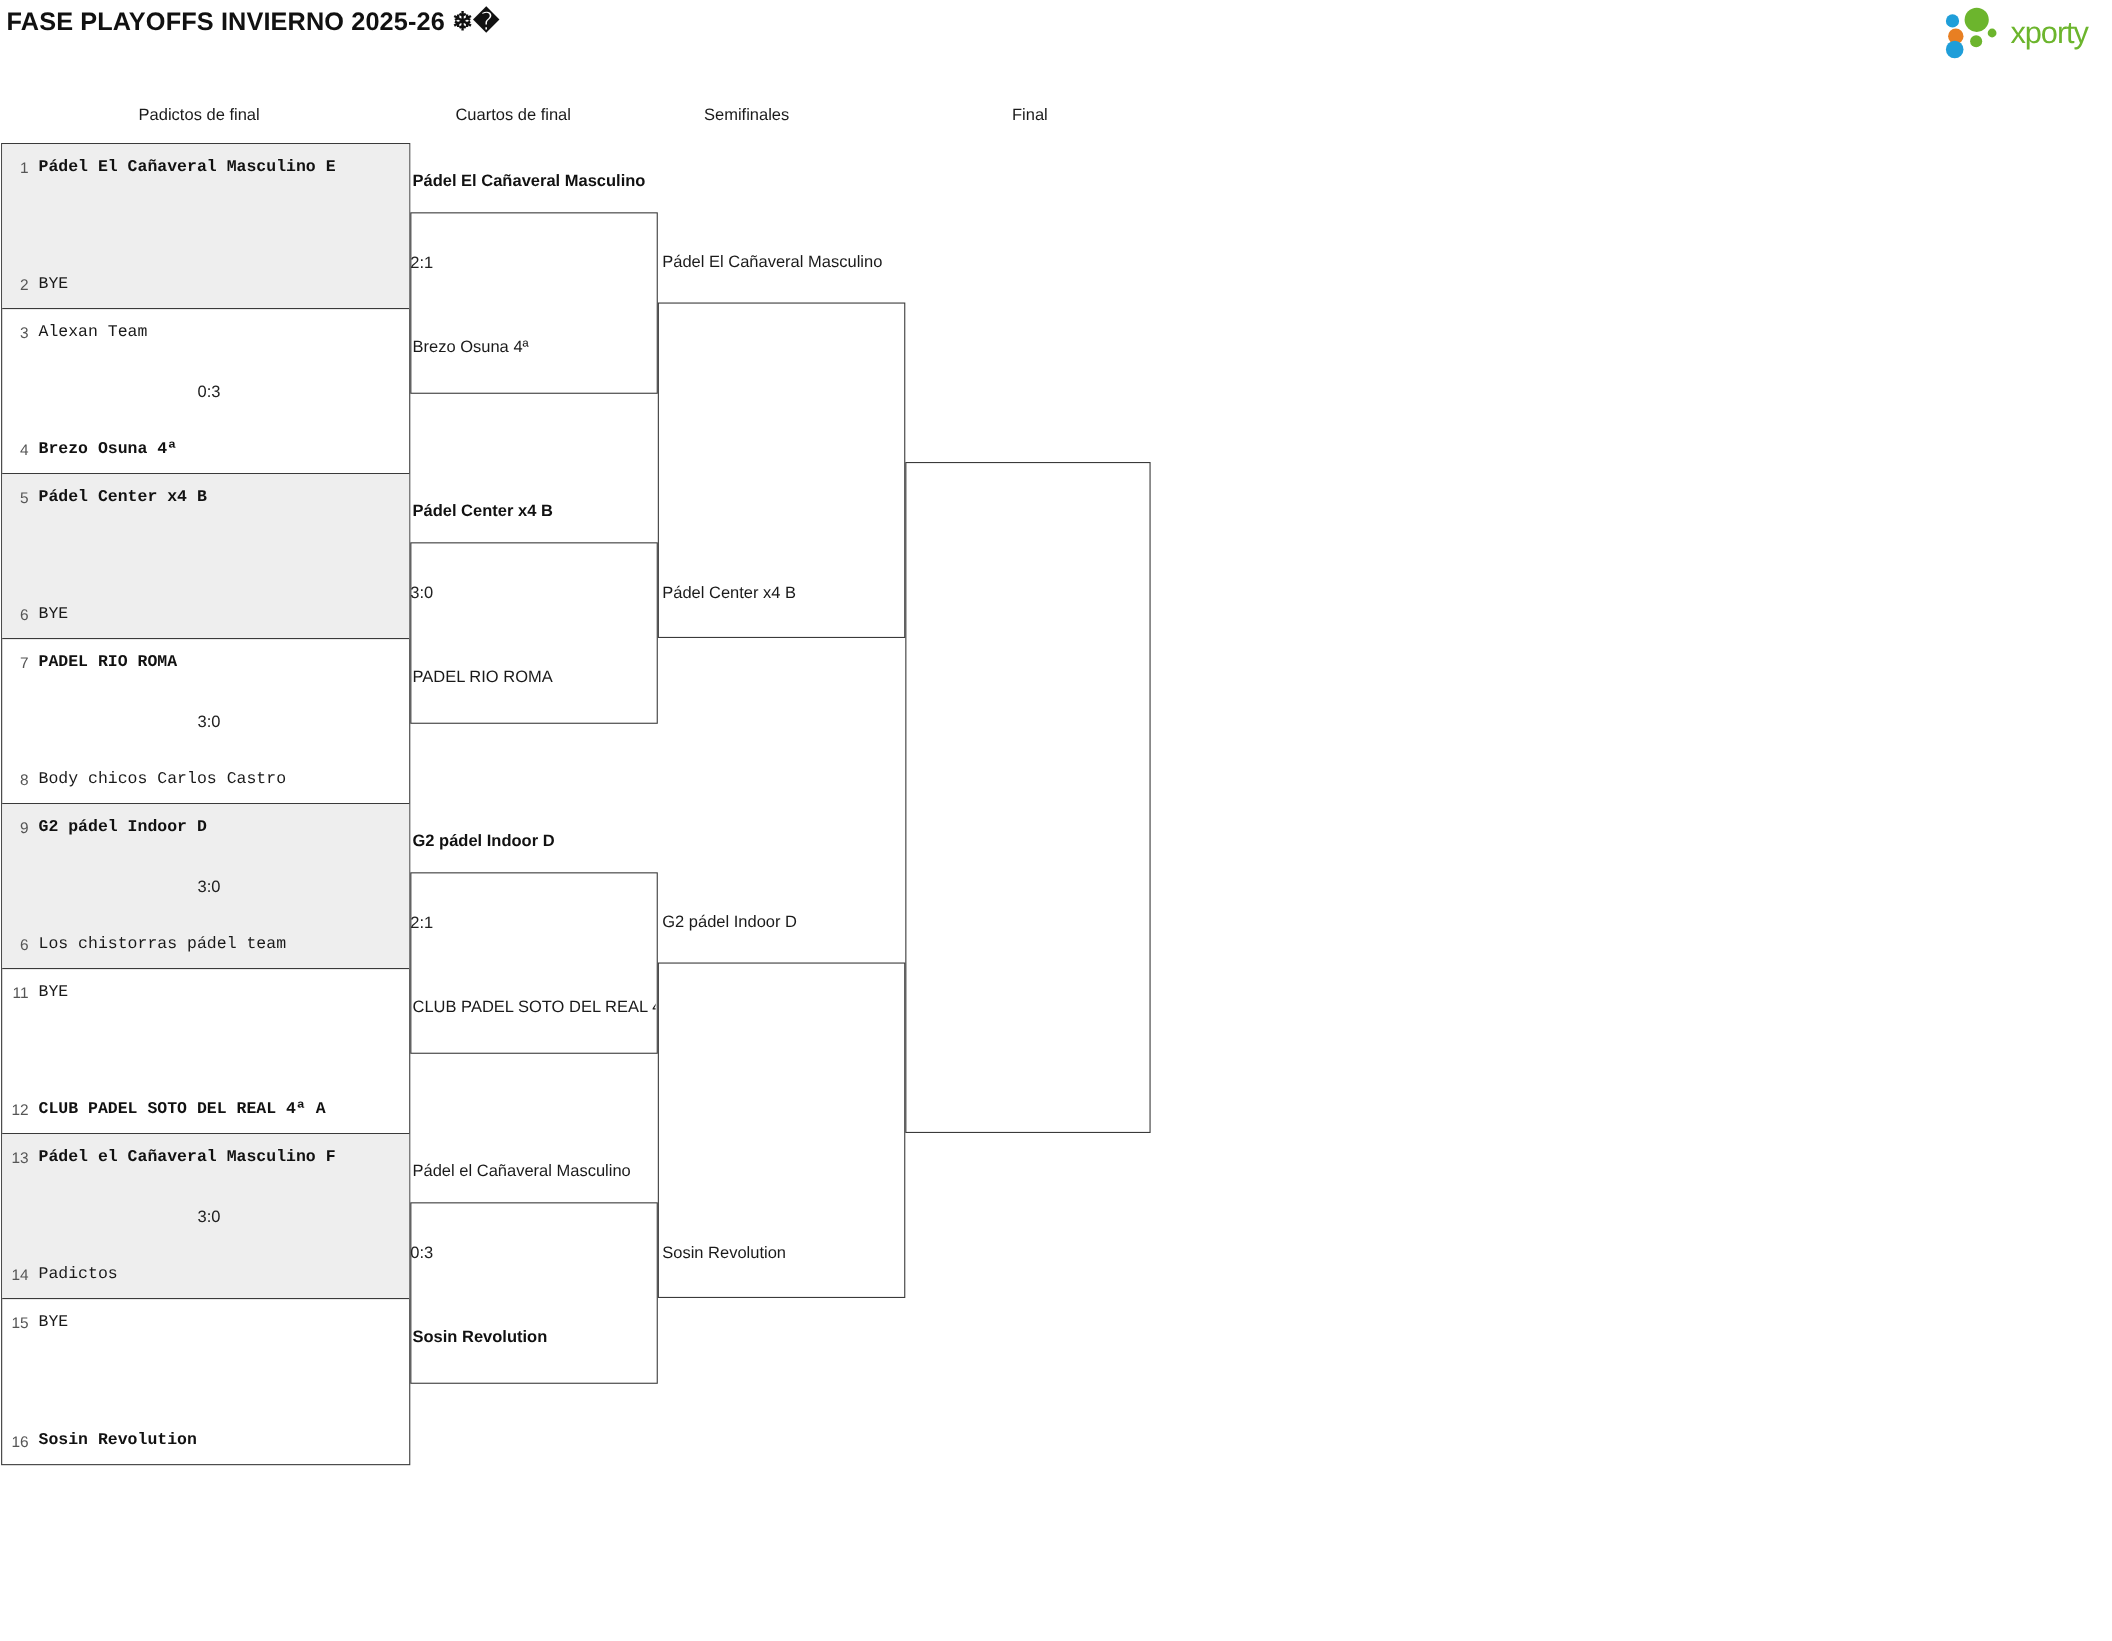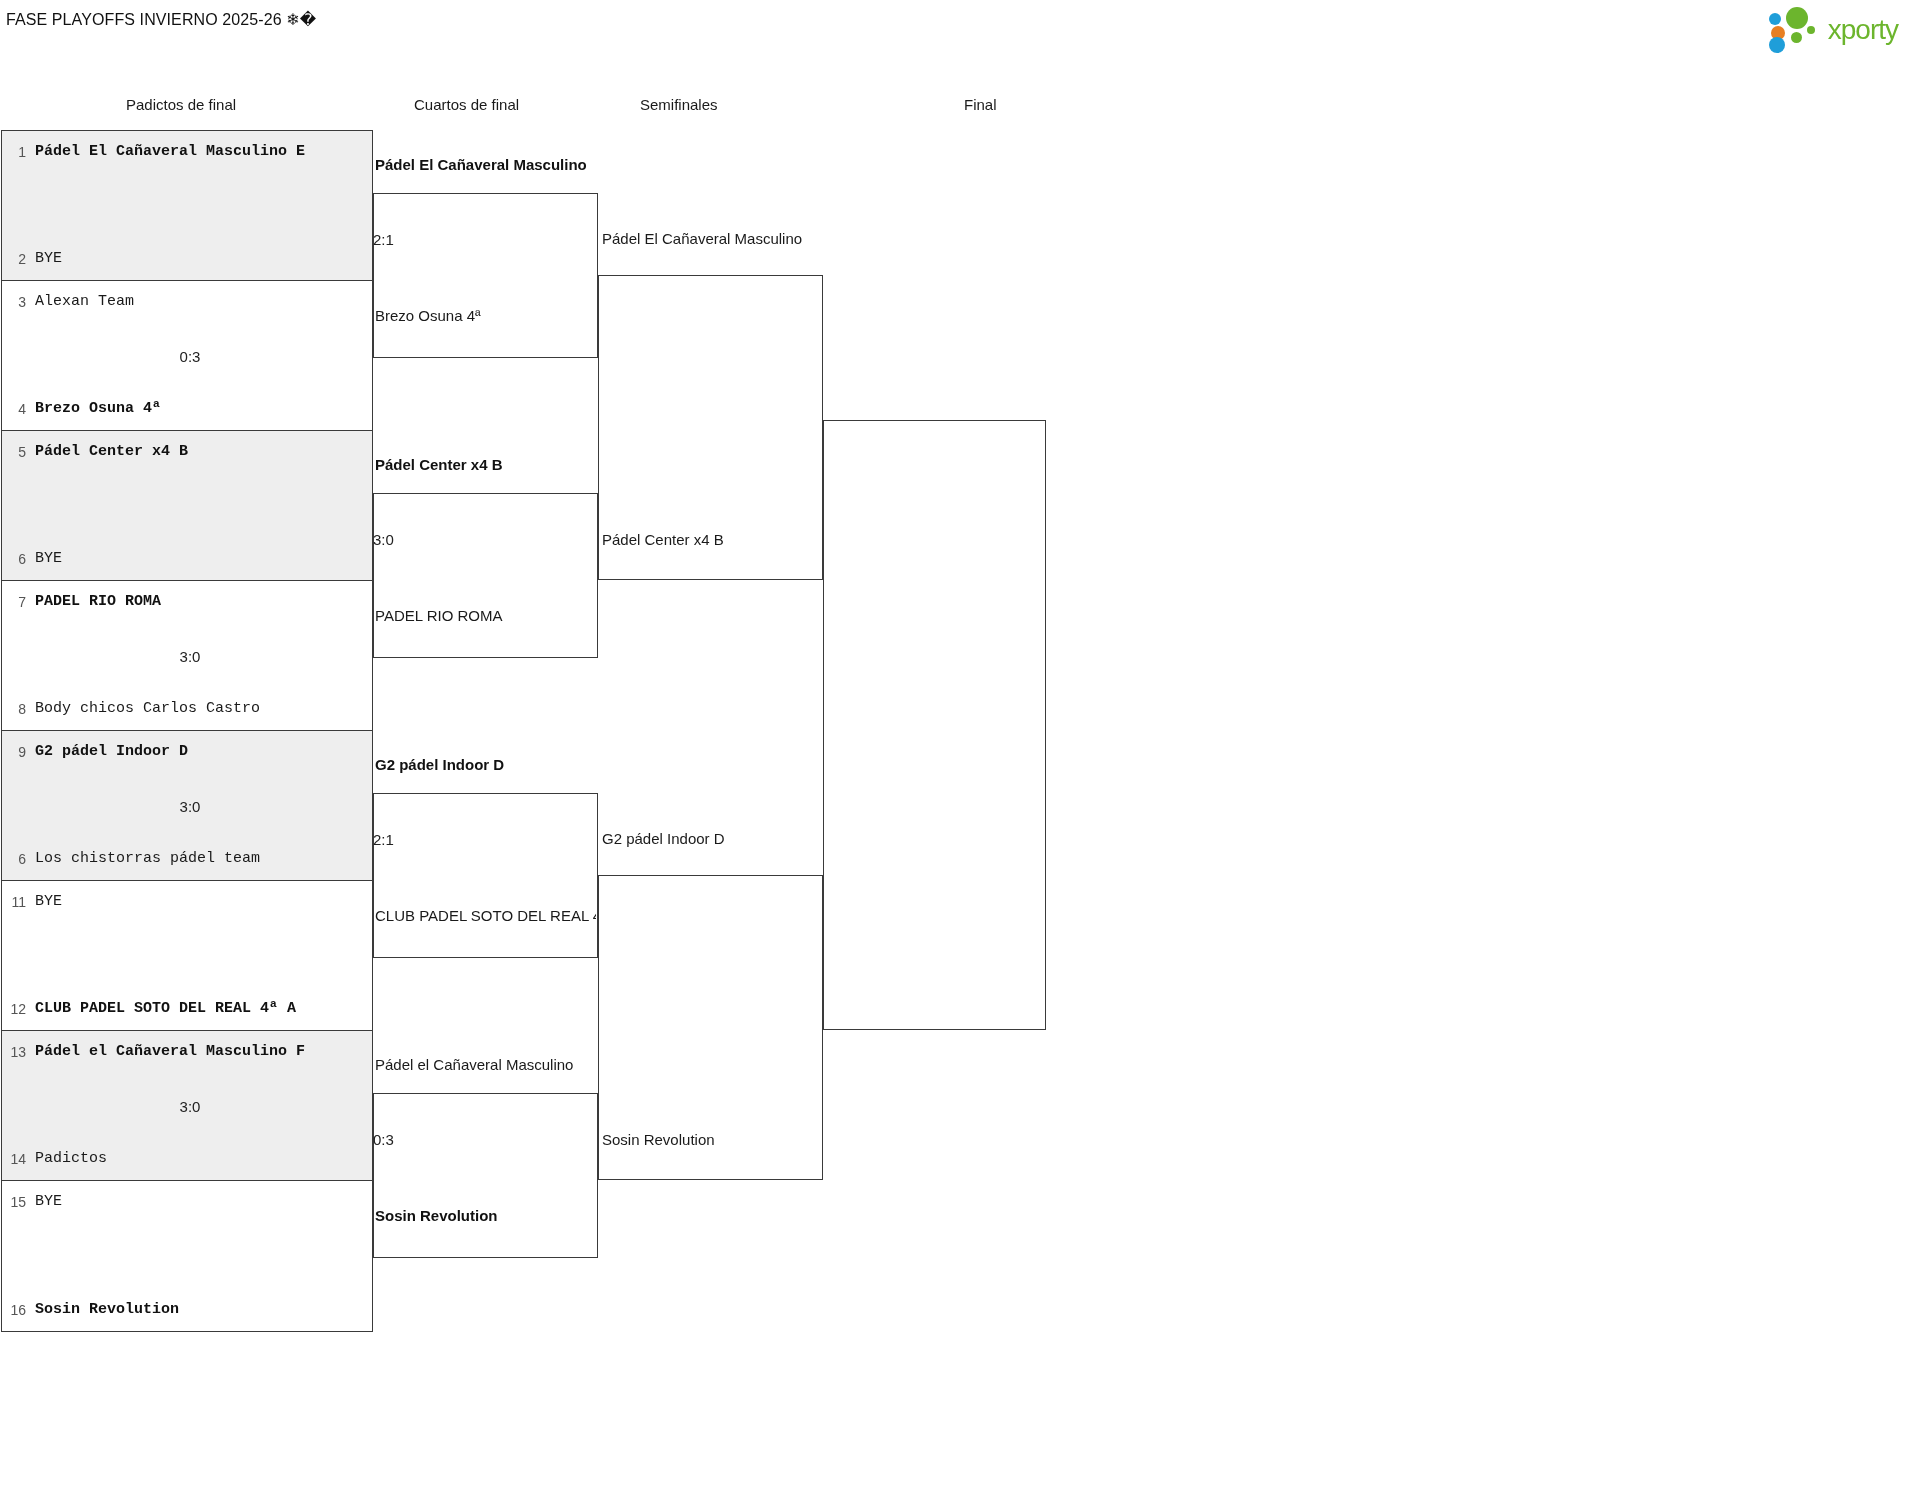--- a/index.html
+++ b/index.html
@@ -9,21 +9,21 @@
     background:#ffffff;
     font-family:"Liberation Sans", sans-serif;
     color:#1a1a1a;
     position:relative;
     overflow:hidden;
   }
 
   
   #title-block { position:absolute; left:6px; top:4px; width:1200px; }
   .title-line {
-    font-size:16px; font-weight:400; letter-spacing:.1px;
+    font-size:23px; font-weight:700; letter-spacing:.1px;
     line-height:31px; color:#111;
   }
 
   #logo { position:absolute; right:22px; top:6px; display:flex; align-items:center; gap:7px; }
   #logo-dots { width:52px; height:48px; position:relative; }
   #logo-dots i { position:absolute; border-radius:50%; display:block; }
   .d1 { width:12px; height:12px; background:#1f9ed9; left:0px;  top:7px; }
   .d2 { width:22px; height:22px; background:#6cb52d; left:17px; top:1px; }
   .d3 { width:14px; height:14px; background:#e87f22; left:2px;  top:20px; }
   .d4 { width:11px; height:11px; background:#6cb52d; left:22px; top:26px; }
@@ -86,21 +86,21 @@
       <i class="d4"></i>
       <i class="d5"></i>
       <i class="d6"></i>
   </span>
   <span id="logo-word">xporty</span>
 </div>
 
 <div class="round-header" style="left:126px;">Padictos de final</div>
 <div class="round-header" style="left:414px;">Cuartos de final</div>
 <div class="round-header" style="left:640px;">Semifinales</div>
-<div class="round-header" style="left:920px;margin-left:44px;">Final</div>
+<div class="round-header" style="left:920px;">Final</div>
 
 <div id="r1">
 
   <div class="r1-match shaded">
     <div class="r1-slot top">
       <span class="seed">1</span>
       <span class="team win">Pádel El Cañaveral Masculino E</span>
     </div>
     <div class="r1-score"></div>
     <div class="r1-slot bottom">

